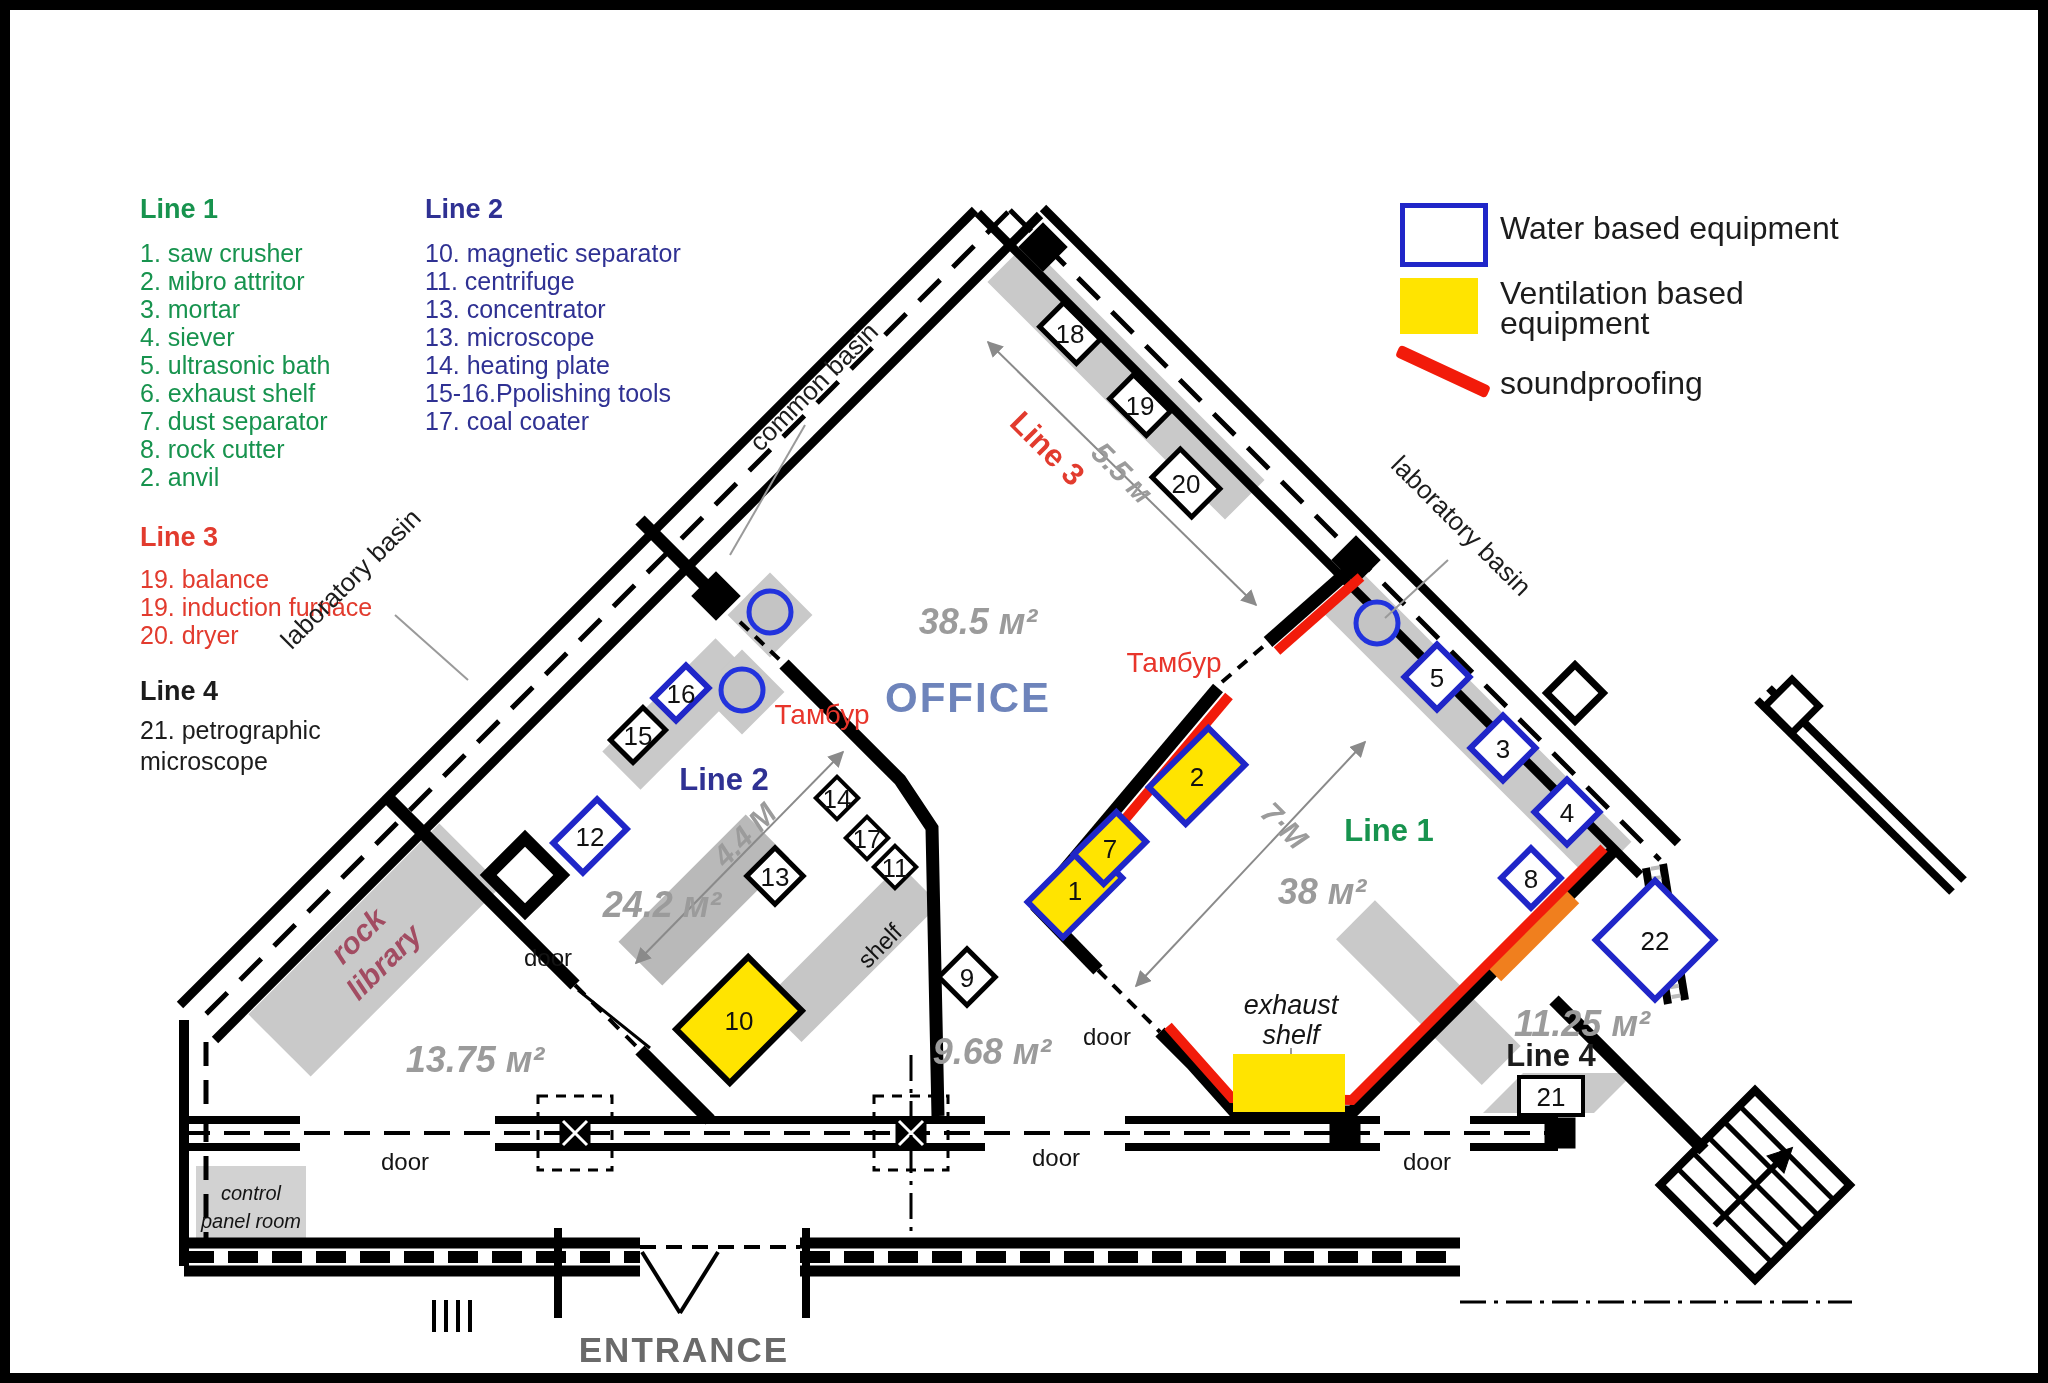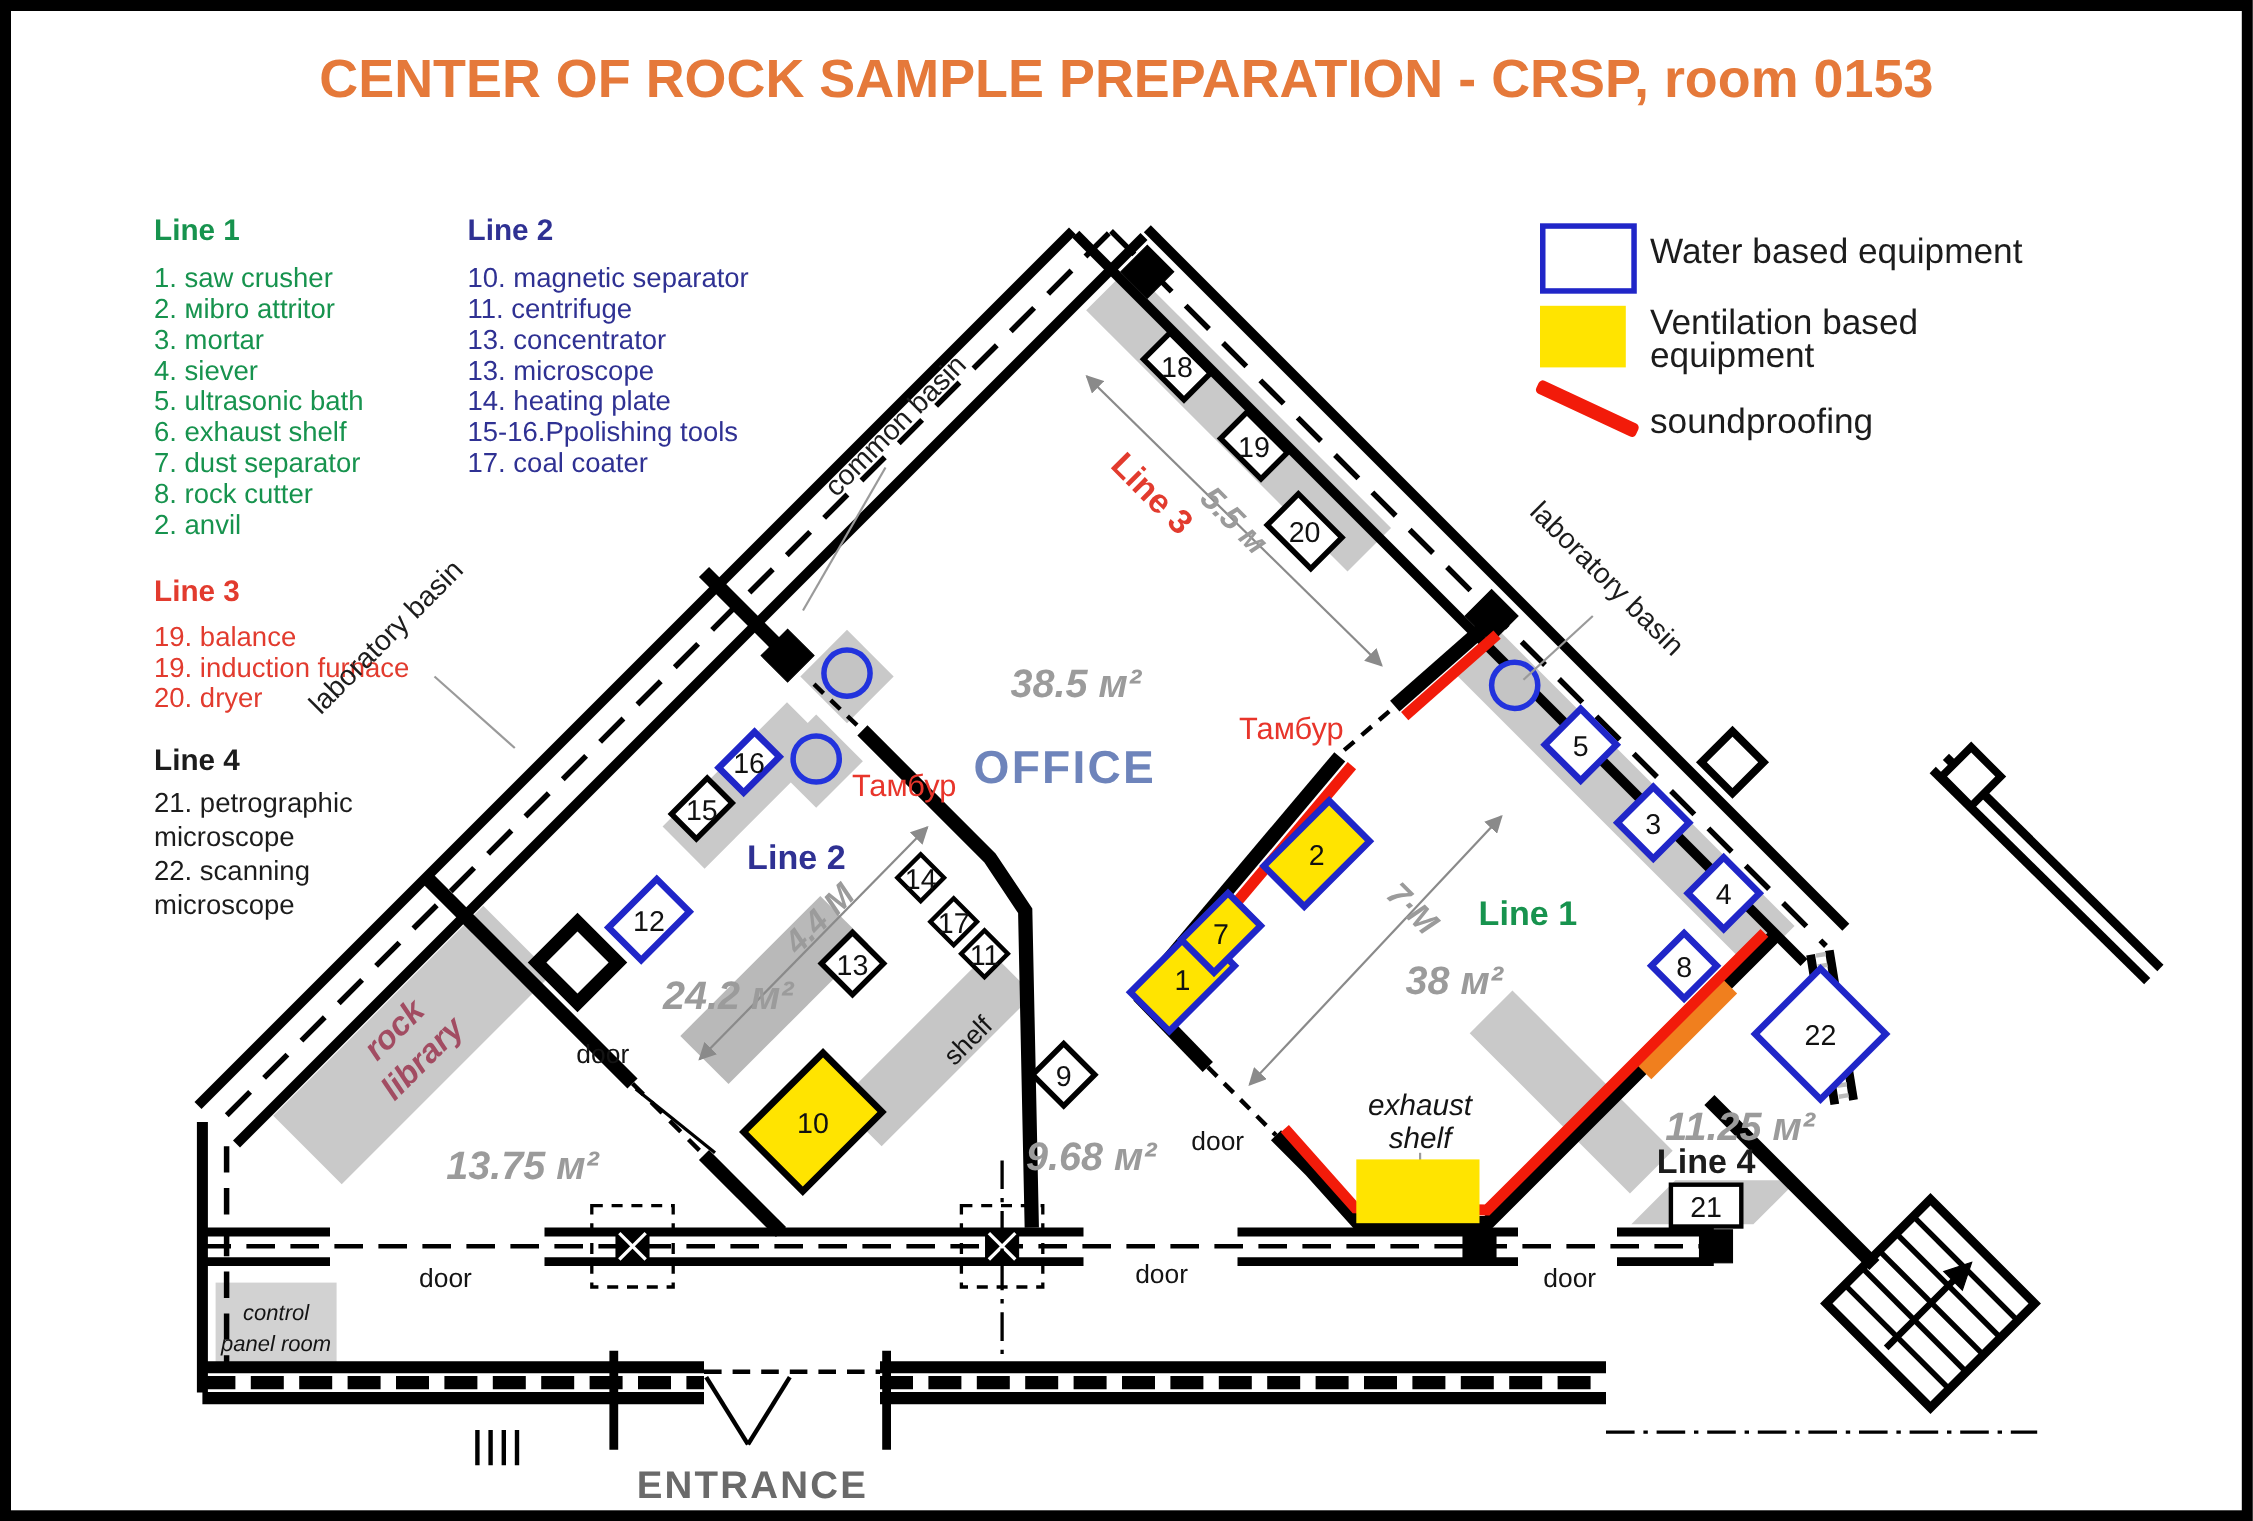--- a/index.html
+++ b/index.html
@@ -32,21 +32,20 @@
   .t-entrance{fill:#6a6a6a;font-weight:bold;font-size:35px;letter-spacing:2px;}
   .t-rock{fill:#A24C62;font-weight:bold;font-style:italic;font-size:30px;}
   .wl{stroke:#000;fill:none;}
   .thin{stroke:#9a9a9a;stroke-width:2;fill:none;}
 </style>
 </head>
 <body>
 
 <div class="page">
 
-  <div class="abs title">CENTER OF ROCK SAMPLE PREPARATION - CRSP, room 0153</div>
 
   <div class="abs" style="left:130px;top:184px;">
     <div class="lgd-h c-l1">Line 1</div>
     <div style="height:14px;"></div>
     <div class="lgd-i c-l1">1. saw crusher</div>
     <div class="lgd-i c-l1">2. мibro attritor</div>
     <div class="lgd-i c-l1">3. mortar</div>
     <div class="lgd-i c-l1">4. siever</div>
     <div class="lgd-i c-l1">5. ultrasonic bath</div>
     <div class="lgd-i c-l1">6. exhaust shelf</div>
@@ -72,21 +71,20 @@
     <div style="height:12px;"></div>
     <div class="lgd-i c-l3">19. balance</div>
     <div class="lgd-i c-l3">19. induction furnace</div>
     <div class="lgd-i c-l3">20. dryer</div>
   </div>
 
   <div class="abs" style="left:130px;top:666px;width:200px;">
     <div class="lgd-h c-l4">Line 4</div>
     <div style="height:8px;"></div>
     <div class="lgd-i c-l4" style="white-space:normal;line-height:31px;">21. petrographic microscope</div>
-    <div class="lgd-i c-l4" style="white-space:normal;line-height:31px;">22. scanning microscope</div>
   </div>
 
   <div class="abs water-box" style="left:1390px;top:193px;"></div>
   <div class="abs sym-lbl" style="left:1490px;top:203px;">Water based equipment</div>
   <div class="abs vent-box" style="left:1390px;top:268px;"></div>
   <div class="abs sym-lbl" style="left:1490px;top:268px;">Ventilation based</div>
   <div class="abs sym-lbl" style="left:1490px;top:298px;">equipment</div>
   <div class="abs red-bar" style="left:1383px;top:355px;"></div>
   <div class="abs sym-lbl" style="left:1490px;top:358px;">soundproofing</div>
 

